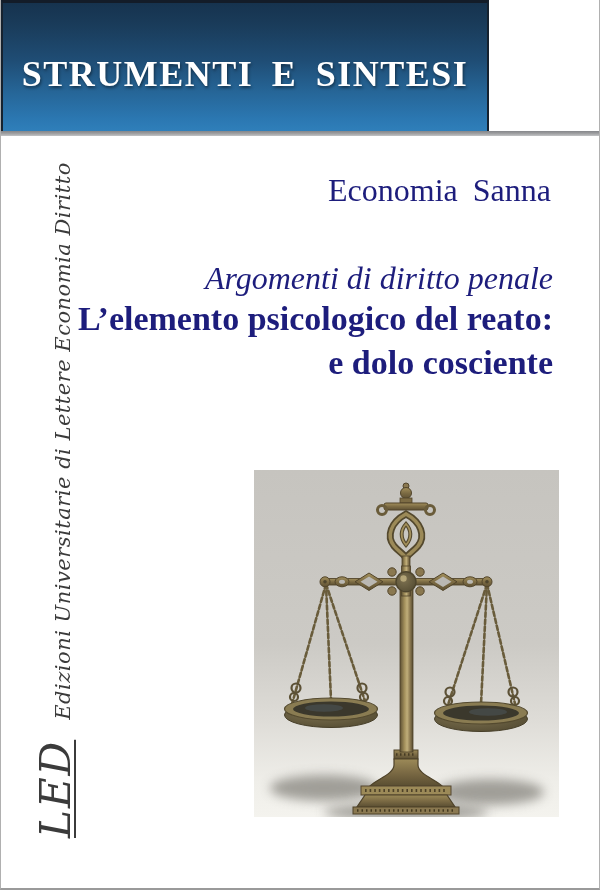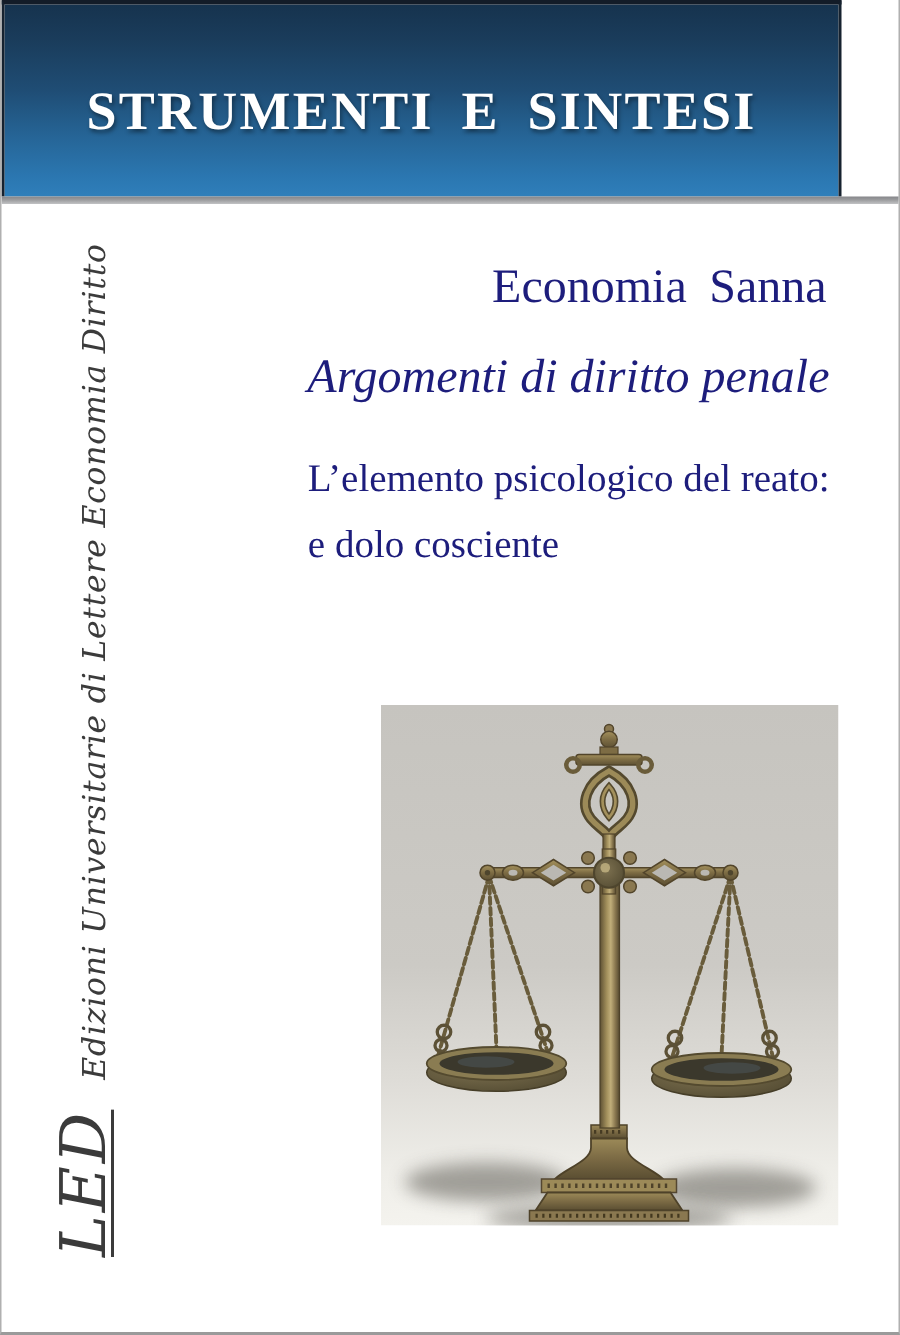--- a/index.html
+++ b/index.html
@@ -9,21 +9,21 @@
     background:#ffffff;
     box-sizing:border-box;
     border-left:1px solid #b0b0b0;
     border-right:1px solid #b0b0b0;
     border-bottom:2px solid #9a9a9a;
     overflow:hidden;
     font-family:"Liberation Serif", serif;
   }
   
   .banner{
-    position:absolute;top:0;left:0;width:560px;height:131px;
+    position:absolute;top:0;left:0;width:488px;height:131px;
     box-sizing:border-box;
     border-top:3px solid #131c28;
     border-left:2px solid #16222f;
     border-right:2px solid #16222f;
     background:linear-gradient(180deg,
       #16334e 0%, #1a3c5b 18%, #1f4d75 45%,
       #266698 70%, #2b77b1 90%, #2f7fba 100%);
     display:flex;align-items:center;justify-content:center;
   }
   .banner-title{
@@ -40,27 +40,28 @@
     background:linear-gradient(180deg,#85868a 0%,#9b9c9e 45%,#c2c3c5 100%);
   }
   
   .author{
     position:absolute;top:172px;right:48px;
     font-size:32px;color:#1d1d7c;
     word-spacing:7px;
     white-space:nowrap;
   }
   .subtitle{
-    position:absolute;top:232px;right:46px;
+    position:absolute;top:260px;right:46px;
     font-size:32px;font-style:italic;color:#1d1d7c;
     white-space:nowrap;
   }
   .title{
     position:absolute;top:297px;right:46px;
-    font-size:26px;font-weight:normal;color:#1d1d7c;
+    text-align:right;
+    font-size:34px;font-weight:bold;color:#1d1d7c;
     line-height:44px;
     white-space:nowrap;
   }
   
   .publisher-vertical{
     position:absolute;
     left:30px;top:838px;
     width:460px;
     transform:rotate(-90deg);
     transform-origin:0 0;

